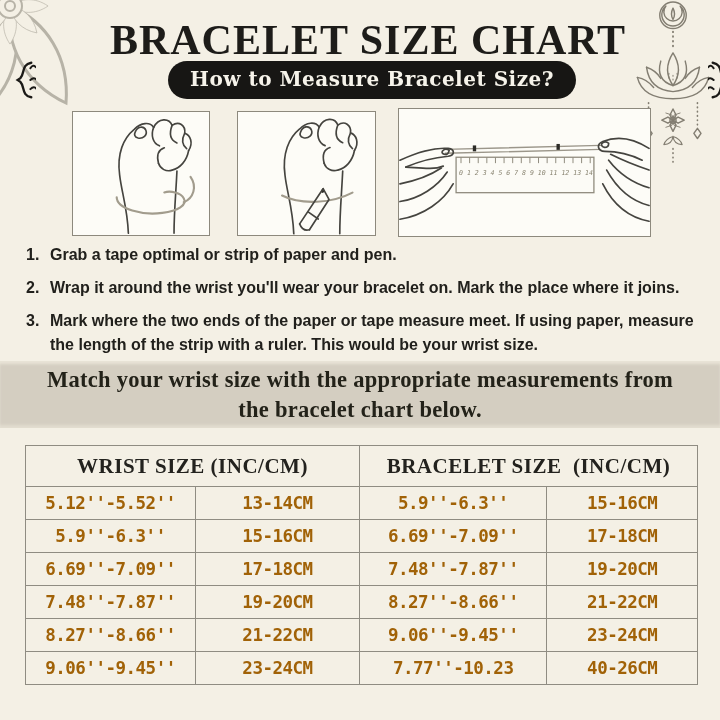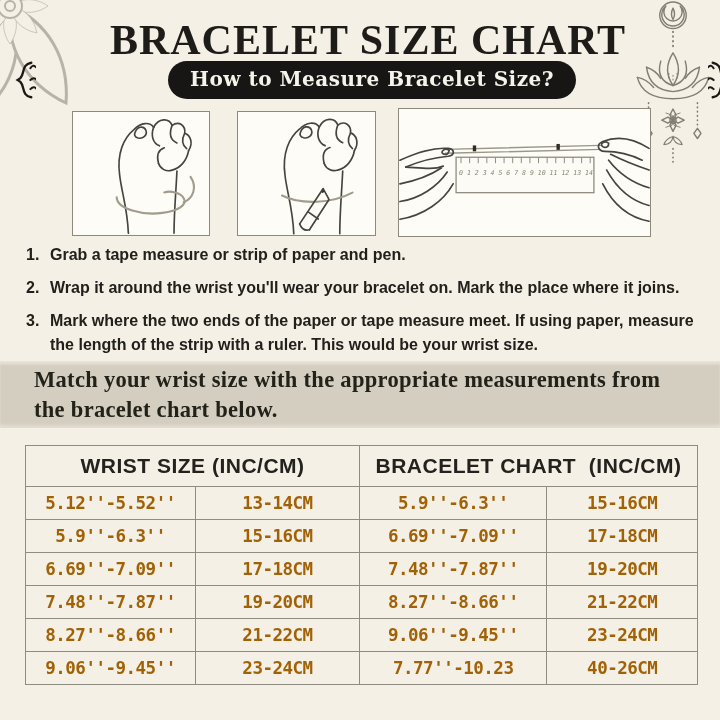--- a/index.html
+++ b/index.html
@@ -39,34 +39,34 @@
   .instructions{position:absolute;left:26px;top:243px;width:674px;list-style:none;margin:0;padding:0;}
   .instructions li{display:flex;margin-bottom:9px;font-weight:700;font-size:16px;line-height:1.5;color:#21201c;}
   .instructions .num{flex:0 0 24px;}
   .instructions .txt{flex:1;}
   
   .banner{
     position:absolute;left:0;top:361px;width:100%;height:67px;box-sizing:border-box;
     background:#d4cec1;
     box-shadow:inset 0 4px 3px -1px #e9e4d7, inset 0 -4px 3px -1px #e2ddd0;
     display:flex;align-items:center;justify-content:center;
-    padding:0 34px;
+    padding:0 34px;text-align:center;
   }
   .banner p{
     margin:0;font-family:"Liberation Serif",serif;font-weight:700;
     font-size:22.5px;line-height:1.32;color:#232219;letter-spacing:.3px;
   }
   
   .size-table{
     position:absolute;left:25px;top:445px;width:673px;
     border-collapse:collapse;table-layout:fixed;
   }
   .size-table th,.size-table td{border:1px solid #8f8c82;text-align:center;padding:0;}
   .size-table th{
-    height:40px;font-family:Liberation Sans, sans-serif;font-weight:700;
+    height:40px;font-family:Liberation Serif, serif;font-weight:700;
     font-size:21px;letter-spacing:.5px;color:#23221e;white-space:pre;
   }
   .size-table td{
     height:32px;font-family:"DejaVu Sans Mono",monospace;font-weight:700;
     font-size:17.5px;color:#a16207;letter-spacing:-.5px;white-space:nowrap;
   }
   .c1{width:25.3%;} .c2{width:24.4%;} .c3{width:27.9%;} .c4{width:22.4%;}
   
   .footer-note{
     position:absolute;left:0;top:686px;width:100%;margin:0;text-align:center;
@@ -226,21 +226,21 @@
         <path d="M253,80 C236,75 222,65 212,52"></path>
         <path d="M253,98 C234,93 220,80 210,62"></path>
         <path d="M253,114 C232,110 216,96 206,76"></path>
       </g>
     </svg>
   </div>
 
   <ol class="instructions">
     <li>
       <span class="num">1.</span>
-      <span class="txt">Grab a tape measure or strip of paper and pen.</span>
+      <span class="txt">Grab a tape optimal or strip of paper and pen.</span>
     </li>
     <li>
       <span class="num">2.</span>
       <span class="txt">Wrap it around the wrist you'll wear your bracelet on. Mark the place where it joins.</span>
     </li>
     <li>
       <span class="num">3.</span>
       <span class="txt">Mark where the two ends of the paper or tape measure meet. If using paper, measure the length of the strip with a ruler. This would be your wrist size.</span>
     </li>
   </ol>
@@ -252,21 +252,21 @@
   <table class="size-table">
     <colgroup>
         <col class="c1">
         <col class="c2">
         <col class="c3">
         <col class="c4">
       </colgroup>
     <thead>
       <tr>
         <th colspan="2">WRIST SIZE (INC/CM)</th>
-        <th colspan="2">BRACELET CHART  (INC/CM)</th>
+        <th colspan="2">BRACELET SIZE  (INC/CM)</th>
       </tr>
     </thead>
     <tbody>
       <tr>
         <td>5.12''-5.52''</td>
         <td>13-14CM</td>
         <td>5.9''-6.3''</td>
         <td>15-16CM</td>
       </tr>
       <tr>

